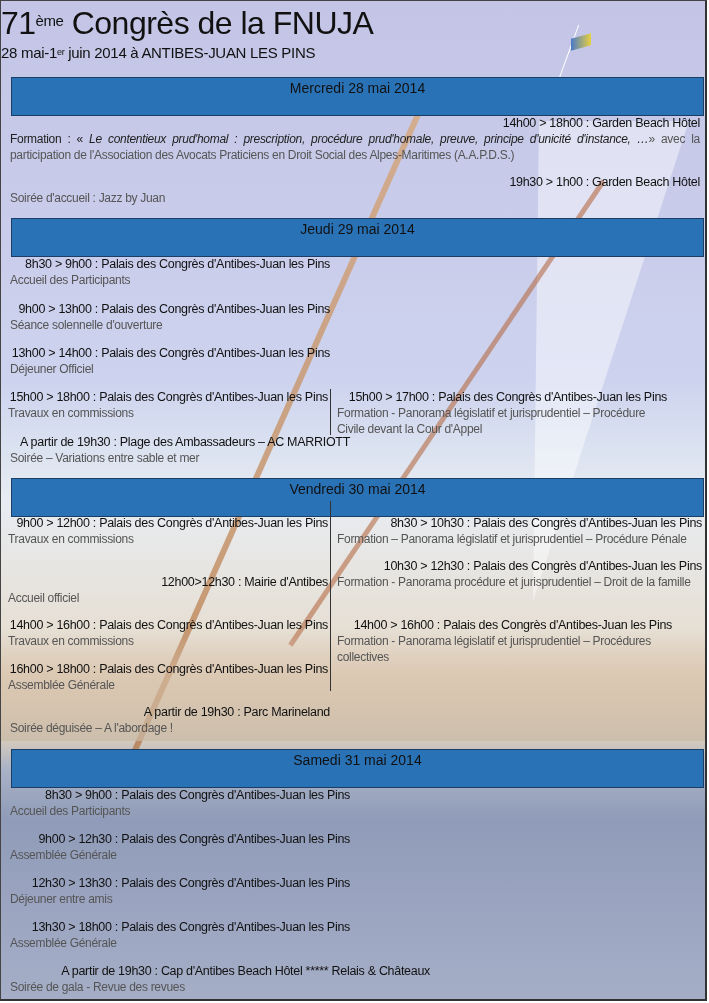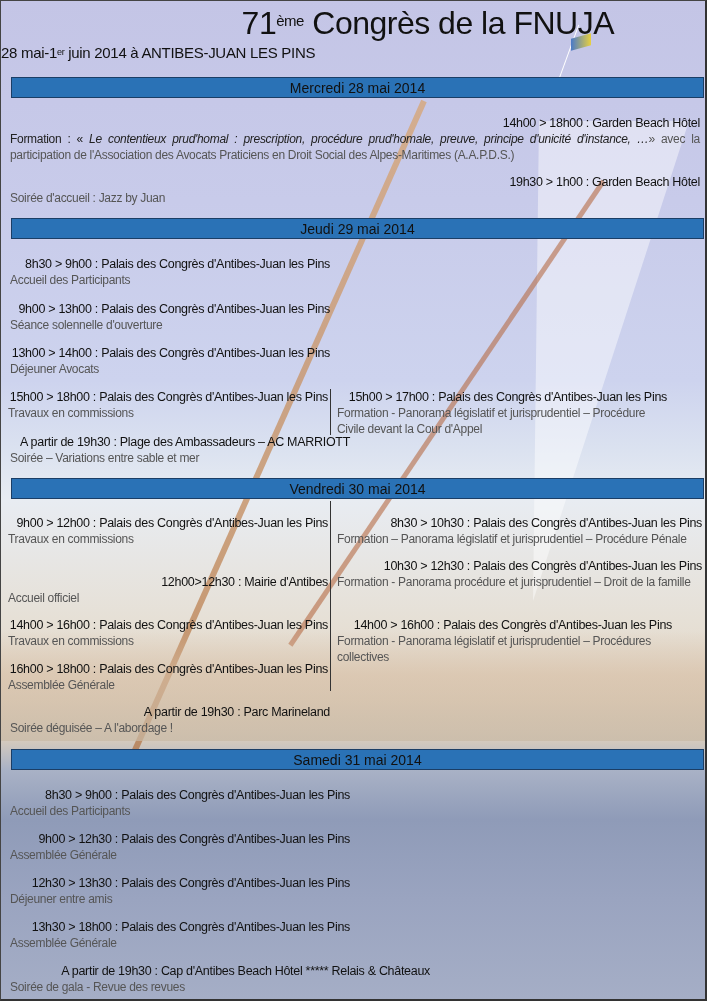--- a/index.html
+++ b/index.html
@@ -26,28 +26,28 @@
   .mast { position:absolute; left:420px; top:100px; width:6px; height:720px;
     background:linear-gradient(#d9a26a,#b07040); transform:rotate(24deg); transform-origin:top; opacity:.7; }
   .mast2 { position:absolute; left:600px; top:180px; width:5px; height:560px;
     background:#b56a44; transform:rotate(34deg); transform-origin:top; opacity:.6; }
   .flag { position:absolute; left:570px; top:35px; width:20px; height:12px;
     background:linear-gradient(90deg,#4a7ac8,#e8d040); transform:skewY(-15deg); }
   .flagpole { position:absolute; left:567px; top:22px; width:1px; height:60px; background:#fff; transform:rotate(20deg); }
   .town { position:absolute; left:0; top:630px; width:707px; height:110px;
     background:linear-gradient(180deg, rgba(220,200,175,0) 0%, rgba(214,190,165,0.6) 40%, rgba(200,185,165,0.7) 100%); }
 
-  .title { position:absolute; left:0; width:613px; top:3px; text-align:right;
+  .title { position:absolute; left:0; width:613px; top:3px; text-align:left;
     font-size:32px; line-height:38px; color:#111; letter-spacing:-0.5px; }
   .title sup { font-size:15px; vertical-align:top; position:relative; top:-2px; }
   .subtitle { position:absolute; left:0; width:707px; top:42px; text-align:left;
     font-size:15px; line-height:20px; color:#111; letter-spacing:-0.3px; }
   .subtitle sup { font-size:9px; vertical-align:top; position:relative; top:-1px; }
 
-  .dayband { position:absolute; left:10px; width:693px; height:21px;
+  .dayband { position:absolute; left:10px; width:693px; height:39px;
     background:#2a72b6; border:1px solid #1b3e66; box-sizing:border-box;
     text-align:center; font-size:14px; line-height:21px; color:#111; }
 
   .ev { position:absolute; font-size:12.5px; line-height:16px; letter-spacing:-0.3px; }
   .ev .h { color:#111;text-align:right; }
   .ev .d { color:#555; font-size:12px; }
   .ev .d i { color:#222; }
   .vline { position:absolute; width:1px; background:#333; }
 </style>
 </head>
@@ -78,21 +78,21 @@
   <div class="ev" style="left:9px;top:255px;width:320px">
     <div class="h">8h30 &gt; 9h00 : Palais des Congrès d'Antibes-Juan les Pins</div>
     <div class="d">Accueil des Participants</div>
   </div>
   <div class="ev" style="left:9px;top:300px;width:320px">
     <div class="h">9h00 &gt; 13h00 : Palais des Congrès d'Antibes-Juan les Pins</div>
     <div class="d">Séance solennelle d'ouverture</div>
   </div>
   <div class="ev" style="left:9px;top:344px;width:320px">
     <div class="h">13h00 &gt; 14h00 : Palais des Congrès d'Antibes-Juan les Pins</div>
-    <div class="d">Déjeuner Avocats</div>
+    <div class="d">Déjeuner Officiel</div>
   </div>
   <div class="ev" style="left:7px;top:388px;width:320px">
     <div class="h">15h00 &gt; 18h00 : Palais des Congrès d'Antibes-Juan les Pins</div>
     <div class="d">Travaux en commissions</div>
   </div>
   <div class="vline" style="left:329px;top:388px;height:46px"></div>
   <div class="ev" style="left:336px;top:388px;width:330px">
     <div class="h">15h00 &gt; 17h00 : Palais des Congrès d'Antibes-Juan les Pins</div>
     <div class="d">Formation - Panorama législatif et jurisprudentiel – Procédure Civile devant la Cour d'Appel</div>
   </div>

